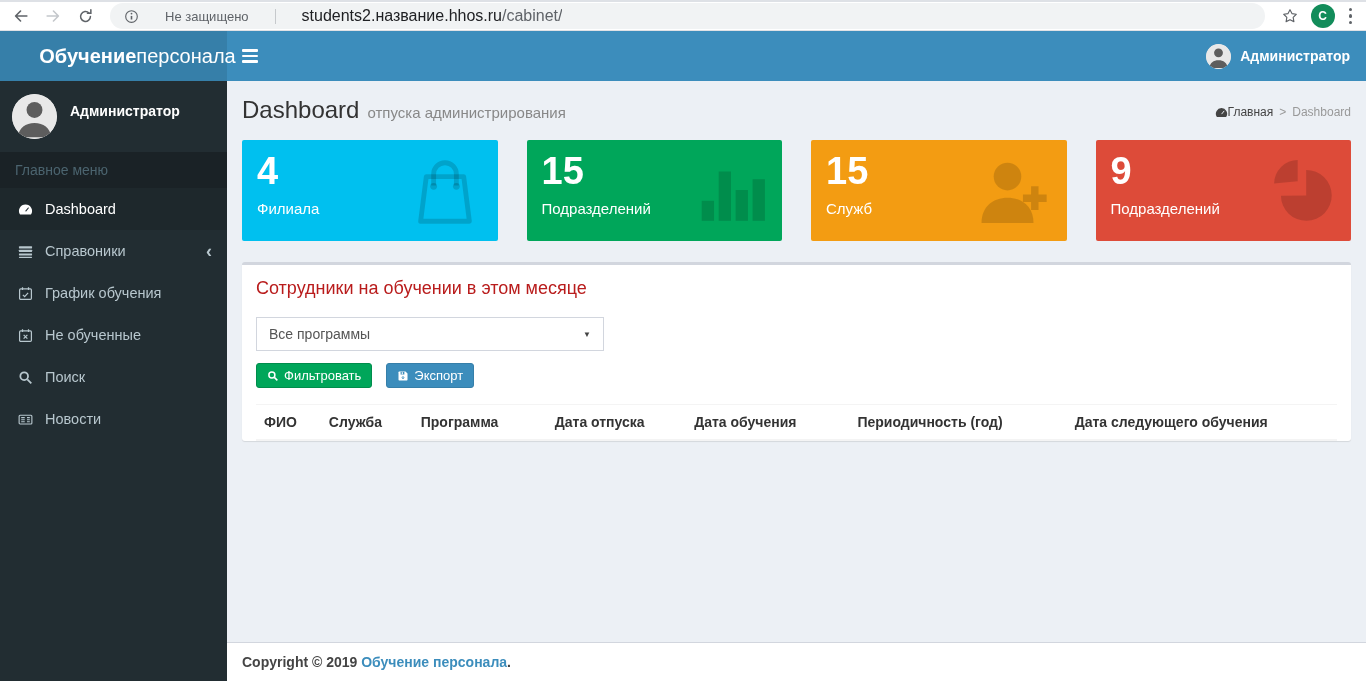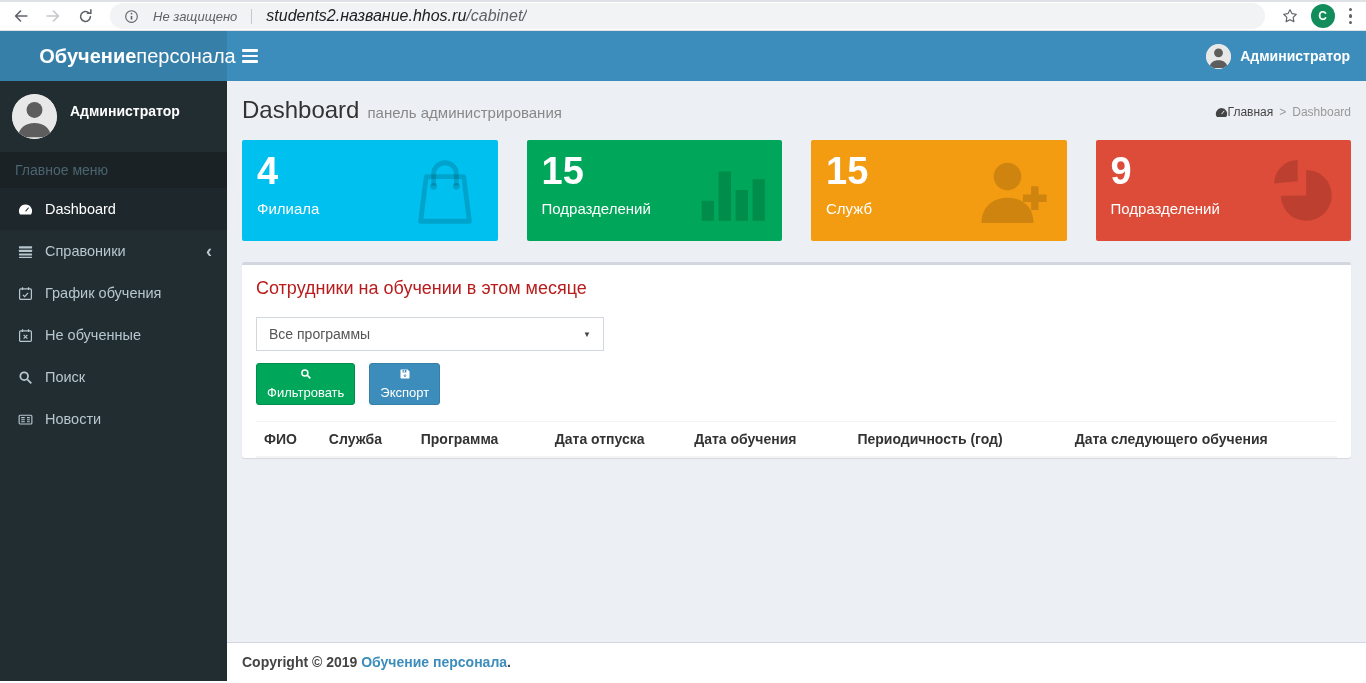--- a/index.html
+++ b/index.html
@@ -4,21 +4,21 @@
 <style>
   * { margin:0; padding:0; box-sizing:border-box; }
   html,body { width:1366px; height:683px; overflow:hidden; }
   body { font-family:"Liberation Sans","DejaVu Sans",sans-serif; background:#fff; }
 
   
   .browser-bar{ height:31px; background:#fff; border-top:2px solid #dee1e6; border-bottom:1px solid #dfe1e5;
     display:flex; align-items:center; padding:0 10px; gap:10px; }
   .nav-btn{ width:22px; height:22px; display:flex; align-items:center; justify-content:center; cursor:pointer; flex:0 0 auto; }
   .url-pill{ flex:1; height:26px; background:#f1f3f4; border-radius:13px; display:flex; align-items:center;
-    padding:0 14px; gap:14px; margin:0 4px; cursor:text; min-width:0;font-style:italic; }
+    padding:0 14px; gap:26px; margin:0 4px; cursor:text; min-width:0; }
   .sec-label{ font-size:13px; color:#5f6368; white-space:nowrap; }
   .pill-divider{ width:1px; height:15px; background:#c6c9cc; }
   .url-text{ font-size:16px; color:#202124; white-space:nowrap; overflow:hidden; }
   .url-path{ color:#5f6368; }
   .profile-badge{ width:24px; height:24px; border-radius:50%; background:var(--profile-badge-bg,#128c5a); color:#fff;
     font-size:12px; font-weight:bold; display:flex; align-items:center; justify-content:center; cursor:pointer; flex:0 0 auto;}
   .dots{ display:flex; flex-direction:column; gap:3px; cursor:pointer; padding:4px; }
   .dots i{ width:3.5px; height:3.5px; border-radius:50%; background:#5f6368; }
 
   
@@ -73,21 +73,21 @@
   
   .box{ background:#fff; border-top:3px solid #d2d6de; border-radius:3px; box-shadow:0 1px 1px rgba(0,0,0,.1); }
   .box-header{ padding:13px 14px 0; }
   .box-title{ font-size:18px; font-weight:400; color:#b91c1c; }
   .box-body{ padding:2px 14px 0; }
   .select{ width:348px; height:34px; border:1px solid #d2d6de; background:#fff; display:flex; align-items:center;
     justify-content:space-between; padding:0 12px; font-size:14px; color:#555; margin:16px 0 12px; cursor:pointer; }
   .select-arrow{ font-size:8px; color:#444; }
   .btn-row{ display:flex; gap:14px; margin:8px 0 16px; }
   .btn{ display:inline-flex; align-items:center; gap:5px; color:#fff; font-size:13px; padding:4px 10px;
-    border-radius:3px; border:1px solid transparent; cursor:pointer;flex-direction:column; }
+    border-radius:3px; border:1px solid transparent; cursor:pointer; }
   .btn-filter{ background:var(--filter-button-bg,#00a65a); border-color:#008d4c; }
   .btn-export{ background:var(--export-button-bg,#3c8dbc); border-color:#367fa9; }
   table.data-table{ width:100%; border-collapse:collapse; }
   .data-table th{ text-align:left; font-size:14px; font-weight:700; color:#333; padding:9px 8px;
     border-top:1px solid #f4f4f4; border-bottom:2px solid #f4f4f4; white-space:nowrap; }
 
   
   .footer{ margin-top:auto; background:#fff; border-top:1px solid #d2d6de; padding:11px 15px;
     font-size:14px; font-weight:700; color:#444; }
   .footer a{ color:var(--link-color,#3c8dbc); text-decoration:none; cursor:pointer; }
@@ -243,21 +243,21 @@
 
      </li>
         </ul>
     </aside>
 
     <div class="content-wrapper">
       <div class="content">
 
         <div class="content-header">
           <div>
-            <span class="page-title">Dashboard</span><span class="page-subtitle">панель администрирования</span>
+            <span class="page-title">Dashboard</span><span class="page-subtitle">отпуска администрирования</span>
           </div>
           <div class="breadcrumb">
             <span class="bc-home">
               <span class="icon" style="--needle:#ecf0f5">
                 <svg viewBox="0 0 16 16" width="13" height="13">
                     <path fill="#444" d="M8 2.6a6.9 6.9 0 0 0-6 10.4l.3.4h11.4l.3-.4A6.9 6.9 0 0 0 8 2.6z"></path>
                     <path class="ndl" d="M7.4 10.8l3.6-4.4" stroke="#ecf0f5" stroke-width="1.2" stroke-linecap="round" fill="none"></path>
                     <circle cx="7.3" cy="10.9" r="1.3" fill="#444"></circle>
                   </svg>
               </span>

